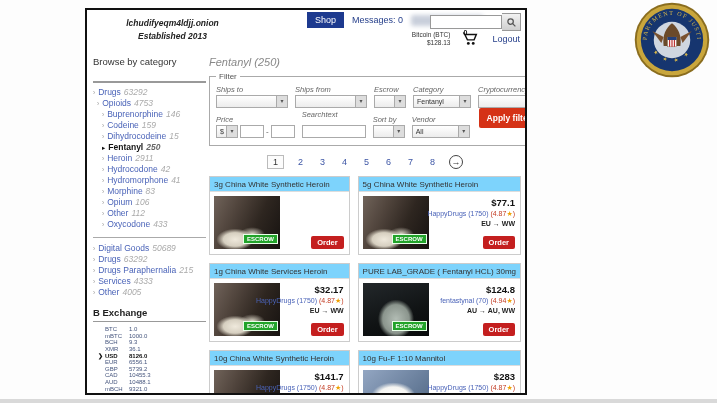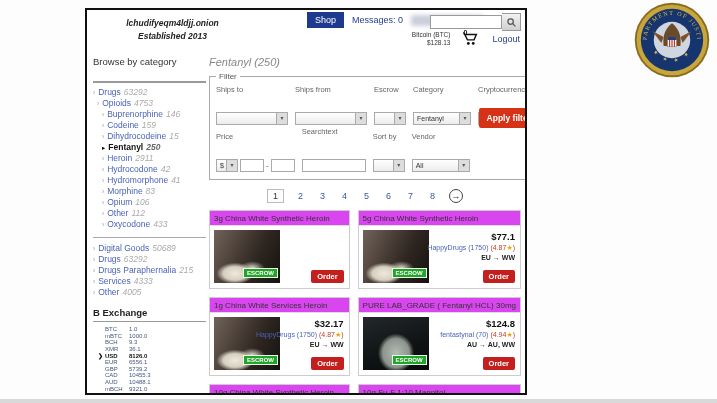--- a/index.html
+++ b/index.html
@@ -47,41 +47,41 @@
   .ex-code{width:24px;}
   .ex-val{flex:1;}
   .ex-row.active{color:#111;font-weight:bold;}
 
   
   .main{position:absolute;left:122px;top:46px;width:312px;}
   .ptitle{font-style:italic;color:#888;font-size:11px;}
   fieldset.filter{border:1px solid #aaa;margin:4px 0 0;padding:2px 6px 7px;position:relative;}
   fieldset.filter legend{font-size:8px;color:#555;padding:0 3px;}
   .frow{display:flex;gap:7px;margin-top:2px;align-items:flex-end;}
-  .fgroup .flabel{display:block;font-size:7.5px;color:#666;margin-bottom:18px;}
+  .fgroup .flabel{display:block;font-size:7.5px;color:#666;margin-bottom:1px;font-style:italic;}
   .sel{height:13px;border:1px solid #aaa;background:linear-gradient(#fff,#ececec);
        display:flex;align-items:center;justify-content:space-between;font-size:7px;color:#333;
        padding:0 0 0 3px;box-sizing:border-box;cursor:pointer;}
   .sel .arr{width:10px;height:11px;border-left:1px solid #aaa;background:#ddd;font-size:6px;
             line-height:11px;text-align:center;color:#555;}
   .tinp{height:13px;border:1px solid #aaa;box-sizing:border-box;font-size:7.5px;padding:0 2px;}
   .apply-btn{position:absolute;right:9px;top:27px;background:#d53216;color:#fff;font-size:8.5px;
              font-weight:bold;padding:5px 8px;border-radius:2px;cursor:pointer;}
   .dash{font-size:8px;color:#555;align-self:center;}
 
   .pager{display:flex;justify-content:center;gap:11px;margin:9px 0 7px;align-items:center;
          font-size:9px;color:#3c55a5;}
   .pg{cursor:pointer;padding:1px 3px;}
   .pg.cur{border:1px solid #bbb;background:#fcfcfc;color:#333;padding:1px 5px;}
   .pnext{width:14px;height:14px;border:1.4px solid #444;border-radius:50%;text-align:center;
          line-height:13px;font-size:9px;color:#333;cursor:pointer;box-sizing:border-box;}
 
   .grid{display:grid;grid-template-columns:1fr 1fr;gap:8px 8px;}
   .card{border:1px solid #ccc;background:#fff;}
-  .ctitle{background:#d946ef;border-bottom:1px solid #ddd;font-size:8px;color:#333;
+  .ctitle{background:#7dd3fc;border-bottom:1px solid #ddd;font-size:8px;color:#333;
           padding:2.5px 4px;white-space:nowrap;overflow:hidden;}
   .cbody{position:relative;height:62px;}
   .cimg{position:absolute;left:4px;top:4px;width:66px;height:53px;}
   .escrow{position:absolute;left:33px;top:42px;background:#22a32a;color:#fff;font-size:6px;
           font-weight:bold;padding:1px 3px;border:1px solid #e8ffe8;cursor:pointer;}
   .cinfo{position:absolute;right:5px;top:5px;text-align:right;}
   .cprice{font-size:9.5px;font-weight:bold;color:#111;}
   .cvendor{font-size:7px;margin-top:2px;white-space:nowrap;}
   .vname{color:#4a63b8;cursor:pointer;} .vmeta{color:#c23b22;} .vstar{color:#f0a000;}
   .croute{font-size:7px;font-weight:bold;color:#222;margin-top:2px;}

